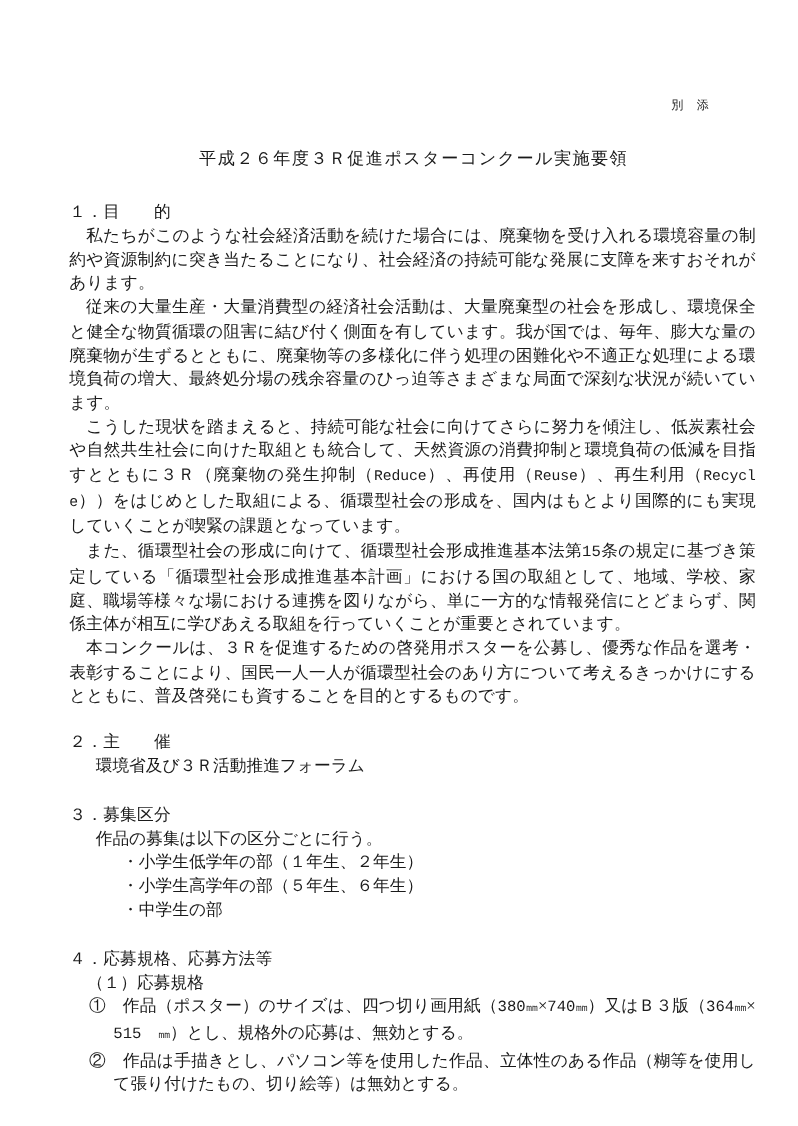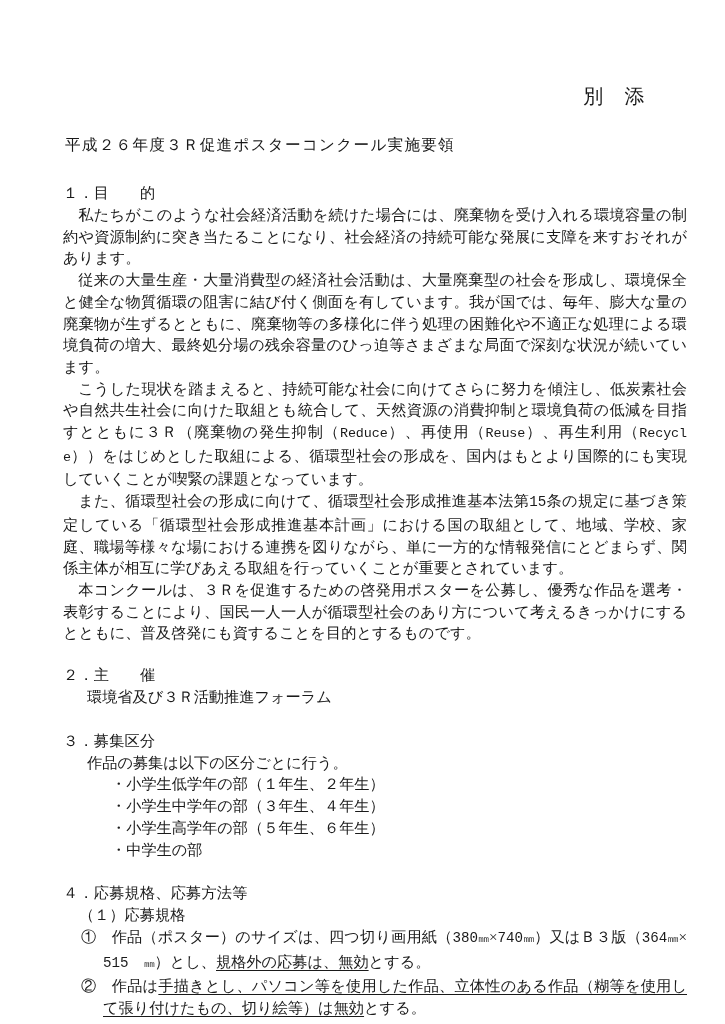--- a/index.html
+++ b/index.html
@@ -22,28 +22,29 @@
     position: absolute;
     left: 0; top: 0;
     width: 725px;
     height: 1024px;
     box-sizing: border-box;
     padding: 86px 38px 0 55px;
   }
 
   .label-bessou {
     text-align: right;
-    font-size: 20px;
+    font-size: 11px;
     line-height: 20px;
     letter-spacing: 0.6px;
     padding-right: 42px;
     margin: 0 0 28px 0;
   }
 
   .doc-title {
+    text-align: center;
     font-size: 15.6px;
     line-height: 22px;
     letter-spacing: 1.25px;
     margin: 0 0 26px 0;
     padding-left: 10px;
   }
 
   .section {
     margin: 0;
   }
@@ -114,21 +115,20 @@
   .num {
     font-family: Liberation Mono, monospace;
     font-size: 14.2px;
   }
   .mm {
     font-family: "Liberation Mono", "DejaVu Sans Mono", monospace;
     font-size: 11.4px;
     letter-spacing: -0.6px;
   }
   .u {
-    text-decoration: underline;
     text-underline-offset: 2.5px;
     text-decoration-thickness: 1px;
   }
 </style>
 </head>
 <body>
 
 <div class="page">
 
   <div class="label-bessou">別　添</div>
@@ -150,21 +150,20 @@
     <div class="section-heading">２．主　　催</div>
     <div class="sub-line">環境省及び３Ｒ活動推進フォーラム</div>
   </div>
 
   <div class="gap-lg"></div>
 
   <div class="section">
     <div class="section-heading">３．募集区分</div>
     <div class="sub-line">作品の募集は以下の区分ごとに行う。</div>
     <div class="bullet-line">・小学生低学年の部（１年生、２年生）</div>
-    <div class="bullet-line">・小学生中学年の部（３年生、４年生）</div>
     <div class="bullet-line">・小学生高学年の部（５年生、６年生）</div>
     <div class="bullet-line">・中学生の部</div>
   </div>
 
   <div class="gap-lg"></div>
 
   <div class="section">
     <div class="section-heading">４．応募規格、応募方法等</div>
     <div class="numbered-line">（１）応募規格</div>
     <div class="item-block" id="req-item-0"><span>①　</span>作品（ポスター）のサイズは、四つ切り画用紙（<span class="num">380</span><span class="mm">㎜</span>×<span class="num">740</span><span class="mm">㎜</span>）又はＢ３版（<span class="num">364</span><span class="mm">㎜</span>×<span class="num">515</span>　<span class="mm">㎜</span>）とし、<span class="u">規格外の応募は、無効</span>とする。</div>

